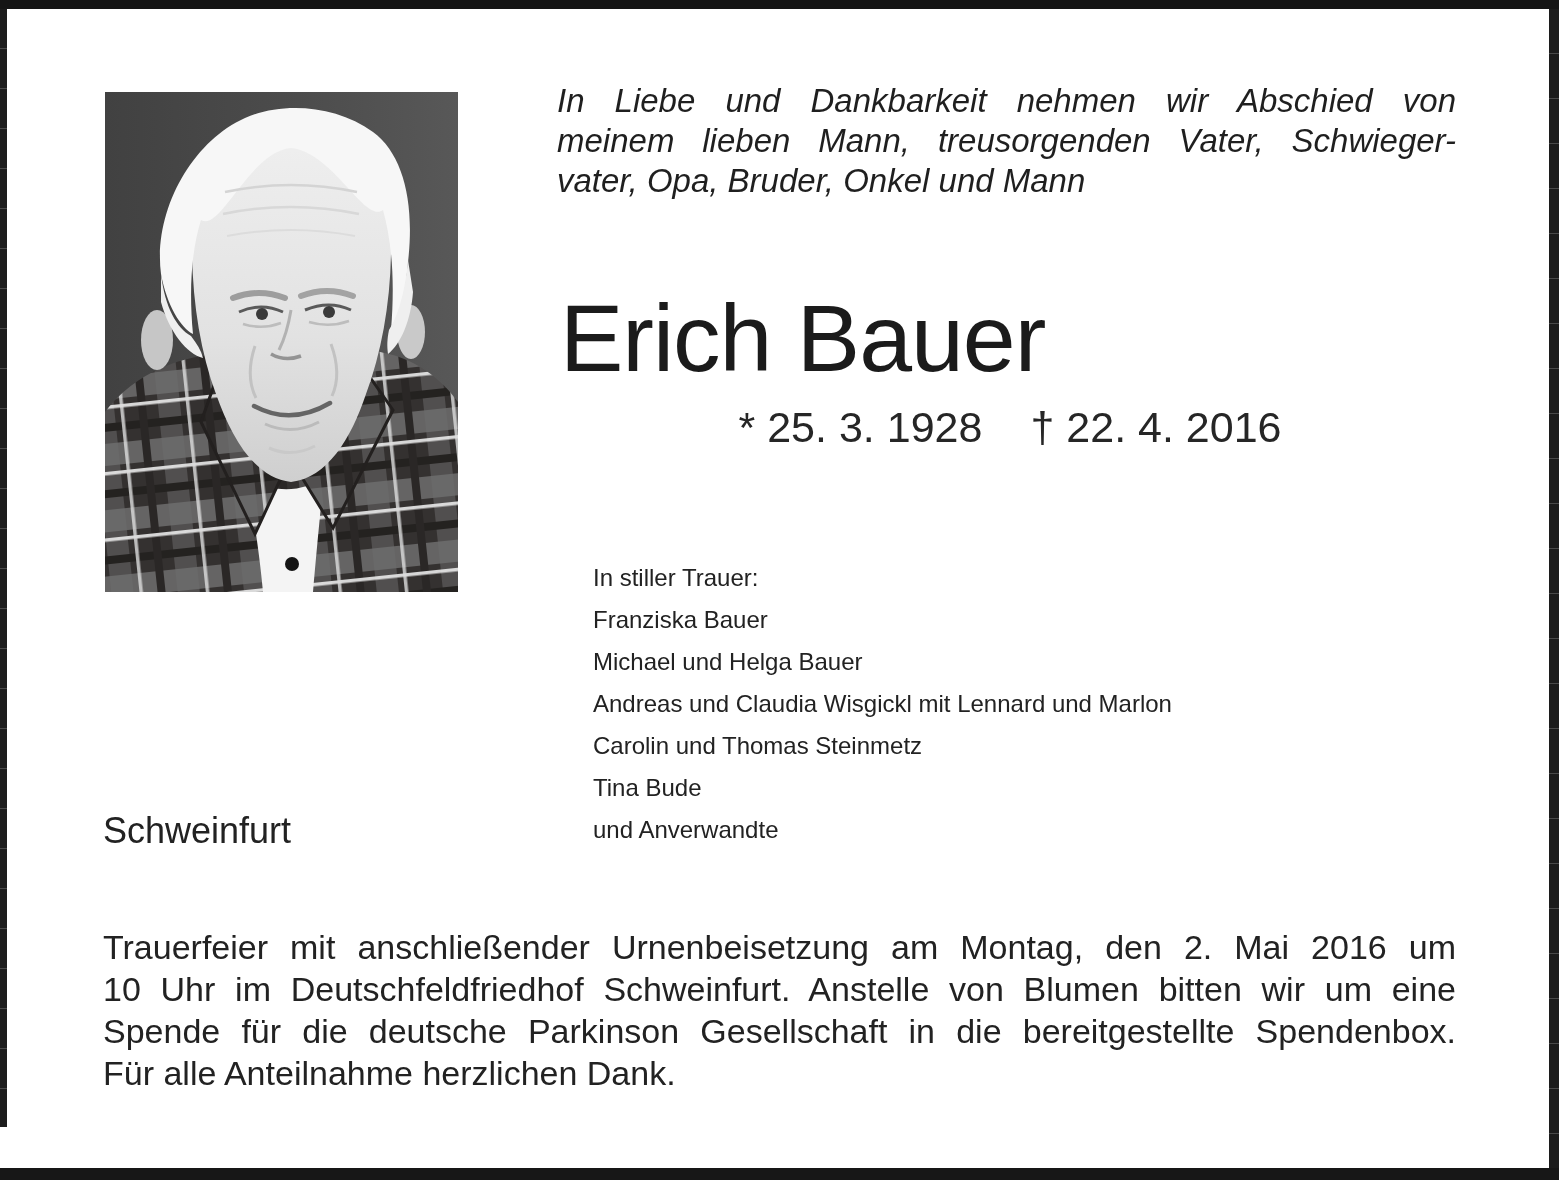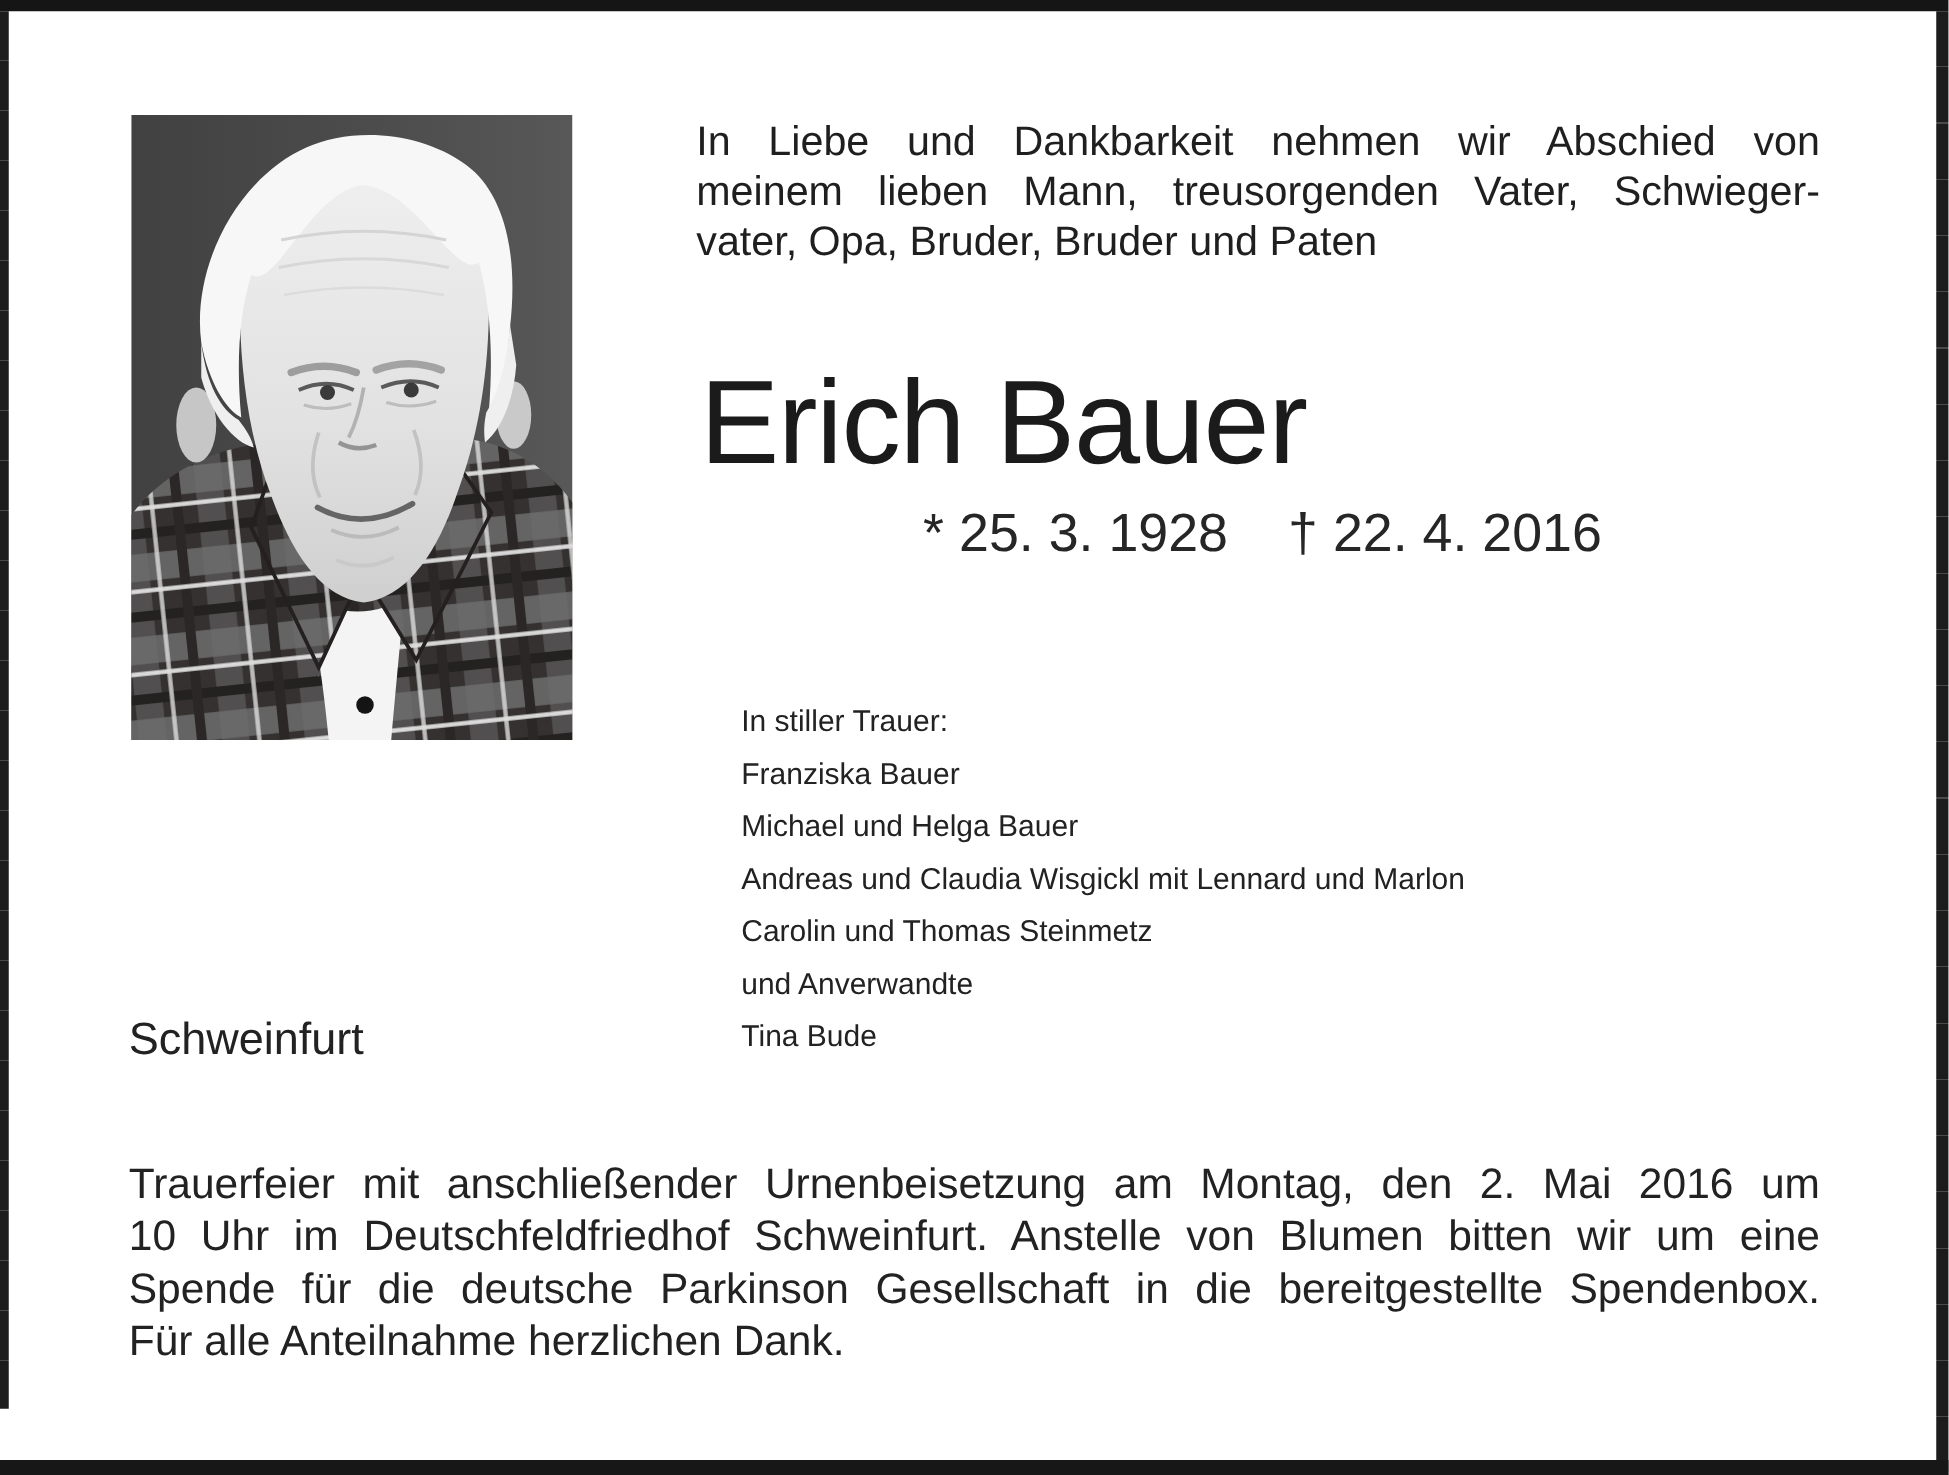--- a/index.html
+++ b/index.html
@@ -20,22 +20,22 @@
   }
   .strip-right{
     position:absolute;left:1549px;top:9px;width:10px;height:1171px;
     background:repeating-linear-gradient(to bottom,#1c1c1c 0 44px,#4a4a4a 44px 45px);
   }
   
   .photo{position:absolute;left:105px;top:92px;width:353px;height:500px;}
   .photo svg{display:block;width:100%;height:100%;}
   
   .intro{
-    position:absolute;left:557px;top:93px;width:899px;
-    font-size:33px;line-height:40px;white-space:nowrap;
+    position:absolute;left:557px;top:81px;width:899px;
+    font-size:33px;line-height:40px;white-space:nowrap;font-style:italic;
   }
   .intro .jline{white-space:normal;}
   .jline{text-align:justify;text-align-last:justify;}
   .center-col{position:absolute;left:560px;top:0;width:900px;}
   .name{
     position:absolute;left:0;top:288px;width:900px;
     font-size:95px;line-height:100px;
     letter-spacing:-1px;color:#1b1b1b;
   }
   .dates{
@@ -132,43 +132,43 @@
 
       <path d="M149,314 Q186,334 225,311" stroke="#656565" stroke-width="4.5" fill="none" stroke-linecap="round"></path>
       <path d="M160,332 Q187,344 214,330" stroke="#bbbbbb" stroke-width="3" fill="none"></path>
       <path d="M164,356 Q187,366 210,354" stroke="#c9c9c9" stroke-width="3" fill="none"></path>
     </svg>
   </div>
 
   <div class="intro">
     <div class="jline">In Liebe und Dankbarkeit nehmen wir Abschied von</div>
     <div class="jline">meinem lieben Mann, treusorgenden Vater, Schwieger-</div>
-    <div>vater, Opa, Bruder, Bruder und Paten</div>
+    <div>vater, Opa, Bruder, Onkel und Mann</div>
   </div>
 
   <div class="center-col">
     <div class="name">Erich Bauer</div>
     <div class="dates">
       <div class="date">
         <span class="sym">*</span><span>25. 3. 1928</span>
       </div>
       <div class="date">
         <span class="sym">†</span><span>22. 4. 2016</span>
       </div>
     </div>
   </div>
 
   <div class="mourners">
     <div>In stiller Trauer:</div>
     <div>Franziska Bauer</div>
     <div>Michael und Helga Bauer</div>
     <div>Andreas und Claudia Wisgickl mit Lennard und Marlon</div>
     <div>Carolin und Thomas Steinmetz</div>
+    <div>Tina Bude</div>
     <div>und Anverwandte</div>
-    <div>Tina Bude</div>
   </div>
 
   <div class="city">Schweinfurt</div>
 
   <div class="closing">
     <div class="jline">Trauerfeier mit anschließender Urnenbeisetzung am Montag, den 2. Mai 2016 um</div>
     <div class="jline">10 Uhr im Deutschfeldfriedhof Schweinfurt. Anstelle von Blumen bitten wir um eine</div>
     <div class="jline">Spende für die deutsche Parkinson Gesellschaft in die bereitgestellte Spendenbox.</div>
     <div>Für alle Anteilnahme herzlichen Dank.</div>
   </div>

